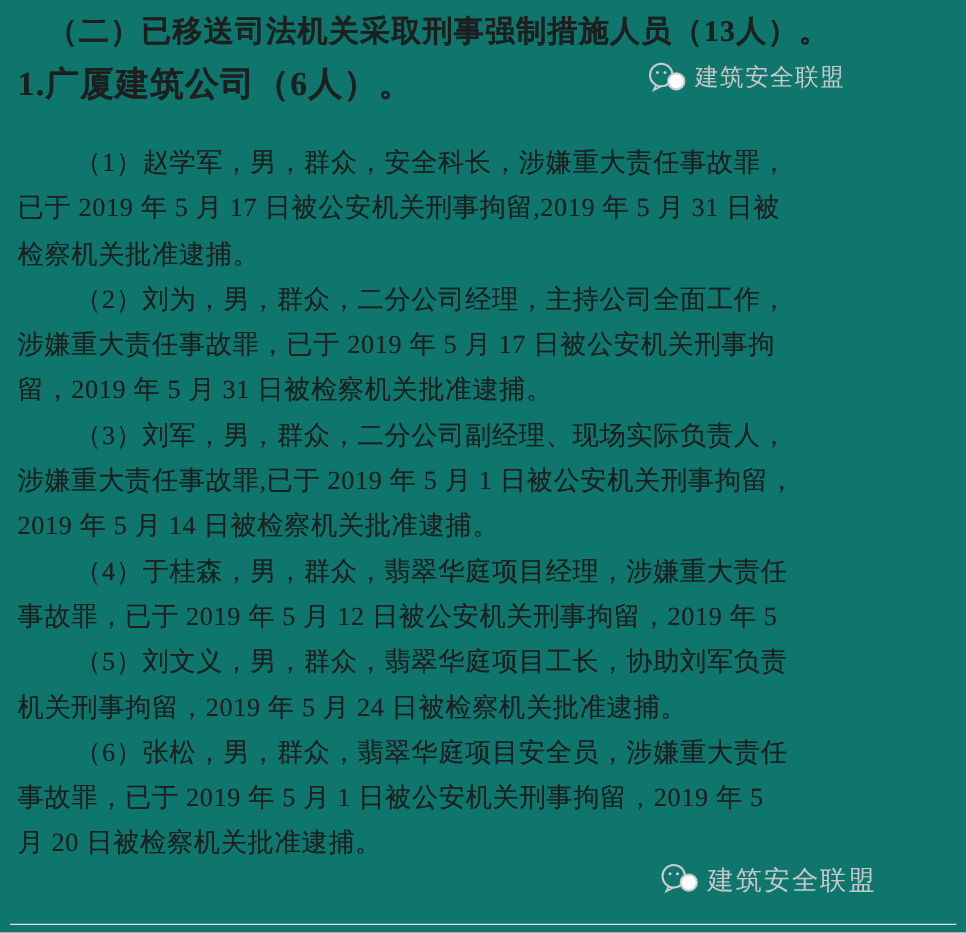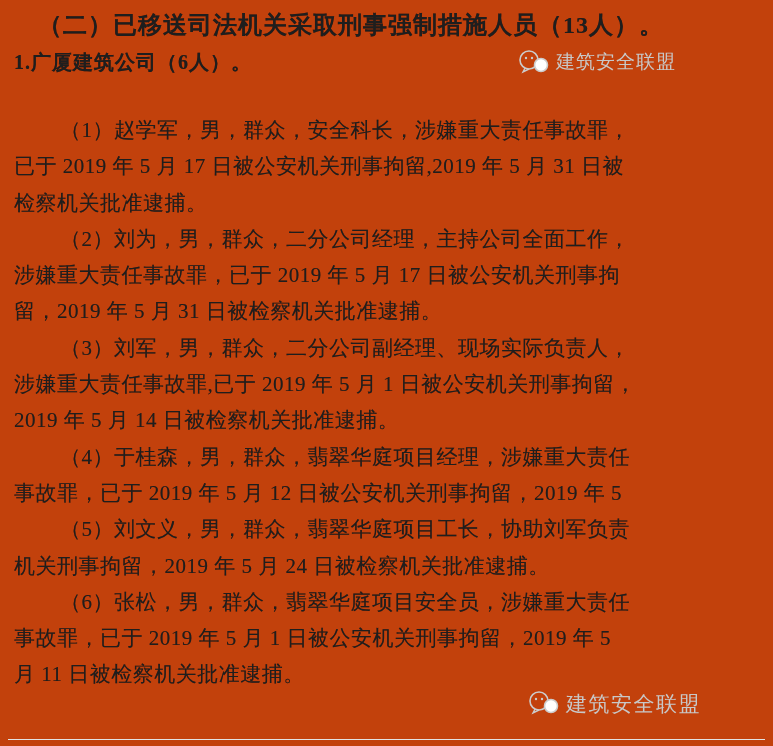--- a/index.html
+++ b/index.html
@@ -1,32 +1,32 @@
 <!DOCTYPE html>
 <html><head>
 <meta charset="utf-8">
 <style>
   html,body{margin:0;padding:0;background:#ffffff;}
   .doc{
     position:relative;
     width:773px;height:746px;
-    background:#c2410c;
+    background:#0f766e;
     overflow:hidden;
     font-family:"Liberation Serif","DejaVu Serif",serif;
     color:#1e1e1e;
   }
   .title{
     position:absolute;top:9px;left:38px;
     font-size:24px;font-weight:bold;
     letter-spacing:1px;white-space:nowrap;
     text-shadow:0 0 .5px rgba(0,0,0,.45);
   }
   .subtitle{
     position:absolute;top:49px;left:14px;
-    font-size:20px;font-weight:bold;
+    font-size:27px;font-weight:bold;
     letter-spacing:1px;white-space:nowrap;
     text-shadow:0 0 .5px rgba(0,0,0,.45);
   }
   .body{
     position:absolute;top:92px;left:14px;width:600px;margin-top:20px;
   }
   .line{
     height:36.3px;line-height:36.3px;
     font-size:21px;letter-spacing:.5px;
     white-space:nowrap;
@@ -80,21 +80,21 @@
     <div class="line">留，2019 年 5 月 31 日被检察机关批准逮捕。</div>
     <div class="line indent">（3）刘军，男，群众，二分公司副经理、现场实际负责人，</div>
     <div class="line">涉嫌重大责任事故罪,已于 2019 年 5 月 1 日被公安机关刑事拘留，</div>
     <div class="line">2019 年 5 月 14 日被检察机关批准逮捕。</div>
     <div class="line indent">（4）于桂森，男，群众，翡翠华庭项目经理，涉嫌重大责任</div>
     <div class="line">事故罪，已于 2019 年 5 月 12 日被公安机关刑事拘留，2019 年 5</div>
     <div class="line indent">（5）刘文义，男，群众，翡翠华庭项目工长，协助刘军负责</div>
     <div class="line">机关刑事拘留，2019 年 5 月 24 日被检察机关批准逮捕。</div>
     <div class="line indent">（6）张松，男，群众，翡翠华庭项目安全员，涉嫌重大责任</div>
     <div class="line">事故罪，已于 2019 年 5 月 1 日被公安机关刑事拘留，2019 年 5</div>
-    <div class="line">月 11 日被检察机关批准逮捕。</div>
+    <div class="line">月 20 日被检察机关批准逮捕。</div>
   </div>
 
   <div class="watermark wm-bottom">
     <span class="wm-icon">
       <svg width="32" height="26" viewBox="0 0 32 26">
         <circle cx="12" cy="11" r="9" fill="none" stroke="#cccccc" stroke-width="1.6"></circle>
         <circle cx="24" cy="16" r="6.5" fill="#ffffff" stroke="#cccccc" stroke-width="1.6"></circle>
         <circle cx="9" cy="9" r="1.2" fill="#cccccc"></circle>
         <circle cx="15" cy="9" r="1.2" fill="#cccccc"></circle>
         <path d="M8 19 L6 23 L12 20" fill="none" stroke="#cccccc" stroke-width="1.4"></path>

